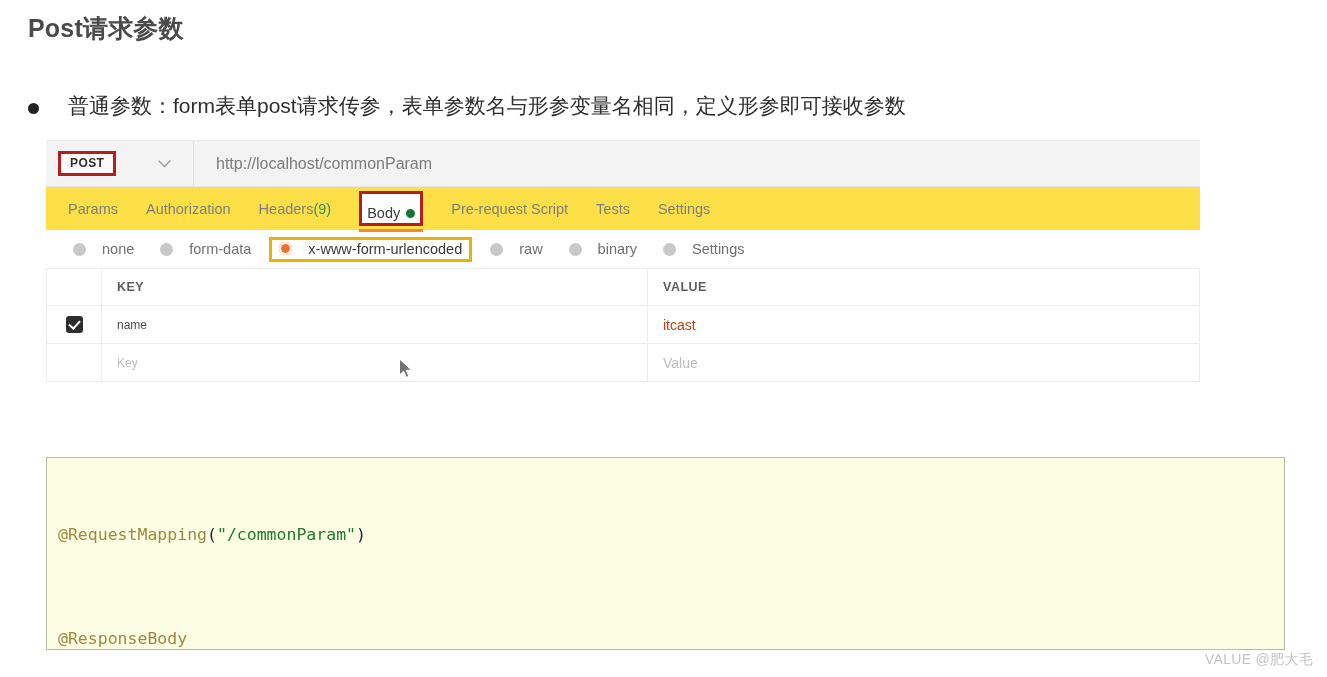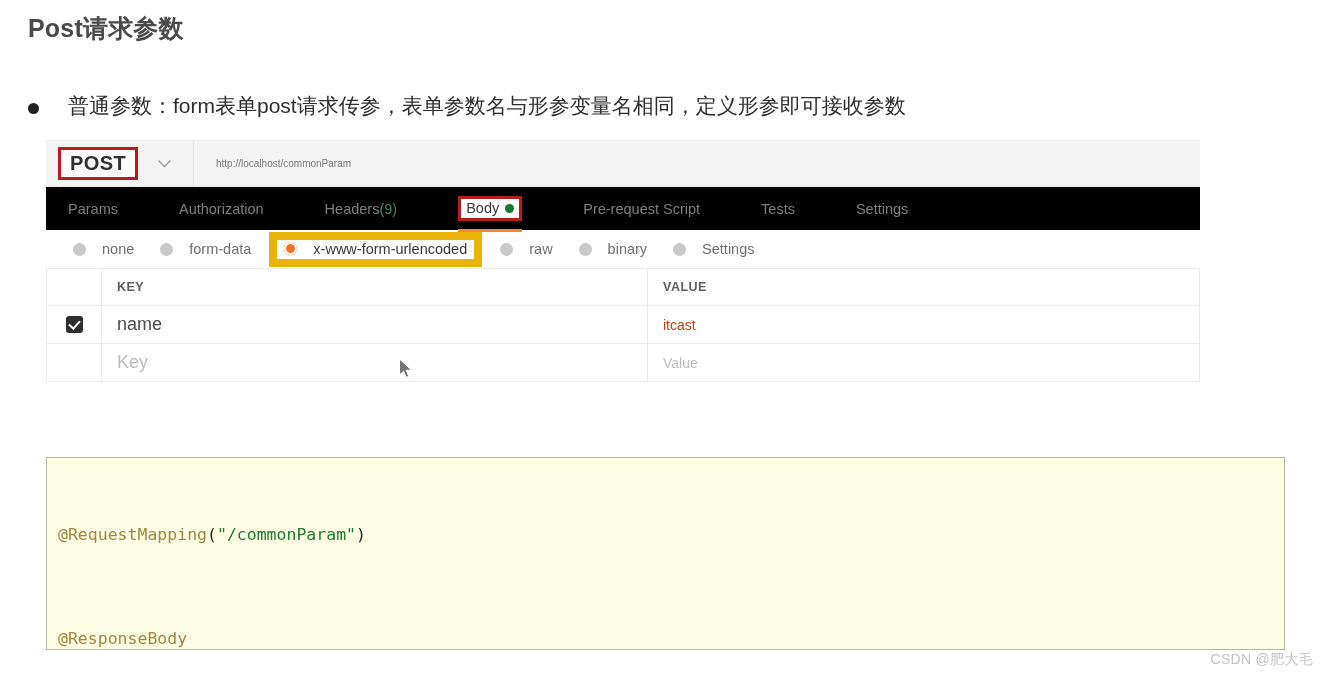--- a/index.html
+++ b/index.html
@@ -67,68 +67,67 @@
   }
   .method-wrap {
     display: flex;
     align-items: center;
     width: 148px;
     height: 100%;
     border-right: 1px solid #e0e0e0;
     padding-left: 12px;
   }
   .method-label {
-    font-size: 20px;
+    font-size: 12px;
     font-weight: bold;
     color: #2f2f2f;
     letter-spacing: 0.4px;
     padding: 3px 9px 4px 9px;
     border: 3px solid #b61d1d;
     background: #fafafa;
     line-height: 1;
   }
   .method-caret {
     margin-left: auto;
     margin-right: 22px;
     color: #9b9b9b;
     font-size: 13px;
     line-height: 1;
   }
   .url-value {
     padding-left: 22px;
-    font-size: 10px;
+    font-size: 16px;
     color: #7b7b7b;
   }
 
   
   .req-tabs {
     display: flex;
     align-items: center;
     height: 43px;
     padding-left: 8px;
-    background: #000000;
-    gap: 33px;
+    background: #fde047;
   }
   .req-tab {
     font-size: 14.5px;
     color: #7e7e7e;
     padding: 0 14px;
     position: relative;
     white-space: nowrap;
     display: flex;
     align-items: center;
     height: 100%;
   }
   .req-tab .paren { color: #2f8f5b; }
   .req-tab.boxed {
     color: #3a3a3a;
   }
   .req-tab.boxed .tab-inner {
     border: 3px solid #b61d1d;
-    padding: 2px 5px 3px 5px;
+    padding: 12px 5px 3px 5px;
     display: flex;
     align-items: center;
     gap: 6px;
     line-height: 1;
     background: #fff;
   }
   .green-dot {
     width: 9px;
     height: 9px;
     border-radius: 50%;
@@ -168,21 +167,21 @@
     border-radius: 50%;
     background: #c9c9c9;
     flex: none;
   }
   .radio-item.selected { color: #3a3a3a; }
   .radio-item.selected .radio-circle {
     background: #f1722b;
     box-shadow: inset 0 0 0 2px #fff, inset 0 0 0 3px #f1722b;
   }
   .radio-item.boxed {
-    border: 8px solid #eab308;
+    border: 3px solid #eab308;
     padding: 1px 7px 2px 7px;
     margin: 0 5px;
   }
 
   
   .kv-table {
     border: 1px solid #ececec;
     border-right: none;
     border-bottom: none;
     width: 100%;
@@ -202,21 +201,21 @@
     justify-content: center;
     flex: none;
   }
   .kv-key {
     flex: none;
     width: 546px;
     border-right: 1px solid #ececec;
     display: flex;
     align-items: center;
     padding-left: 15px;
-    font-size: 18px;
+    font-size: 12px;
     color: #4c4c4c;
   }
   .kv-val {
     flex: 1;
     display: flex;
     align-items: center;
     padding-left: 15px;
     font-size: 14px;
     color: #c2410c;
     border-right: 1px solid #ececec;
@@ -408,13 +407,13 @@
 
   
 
   
 
   
 
   
 </div>
 
-<div class="csdn-watermark">CSDN @肥大毛</div>
+<div class="csdn-watermark">VALUE @肥大毛</div>
 
 </body></html>

